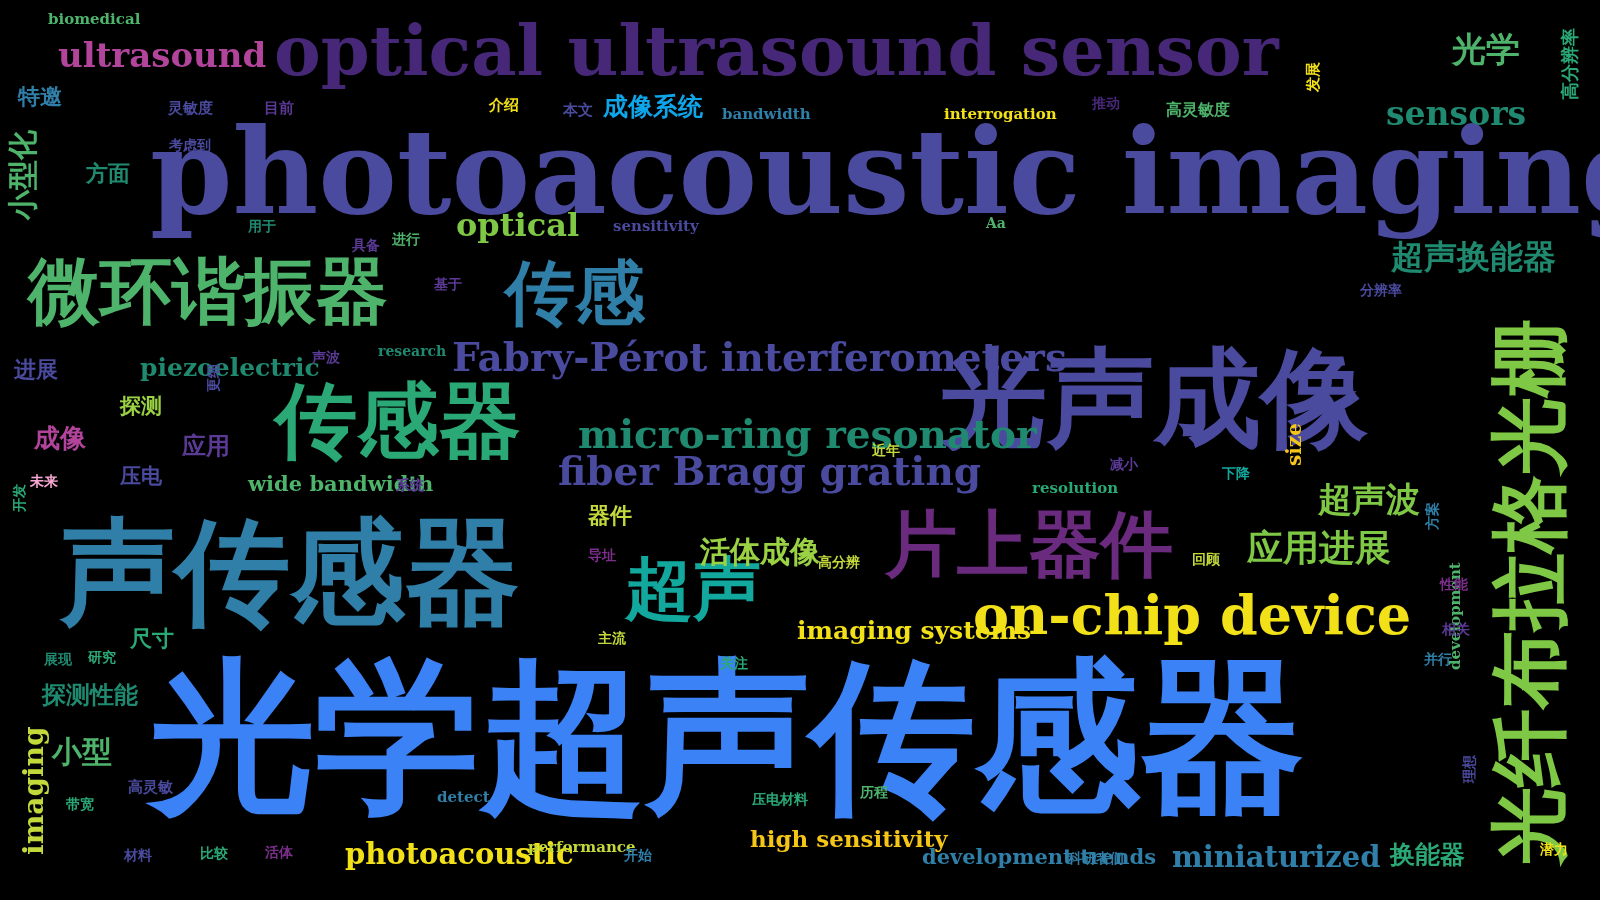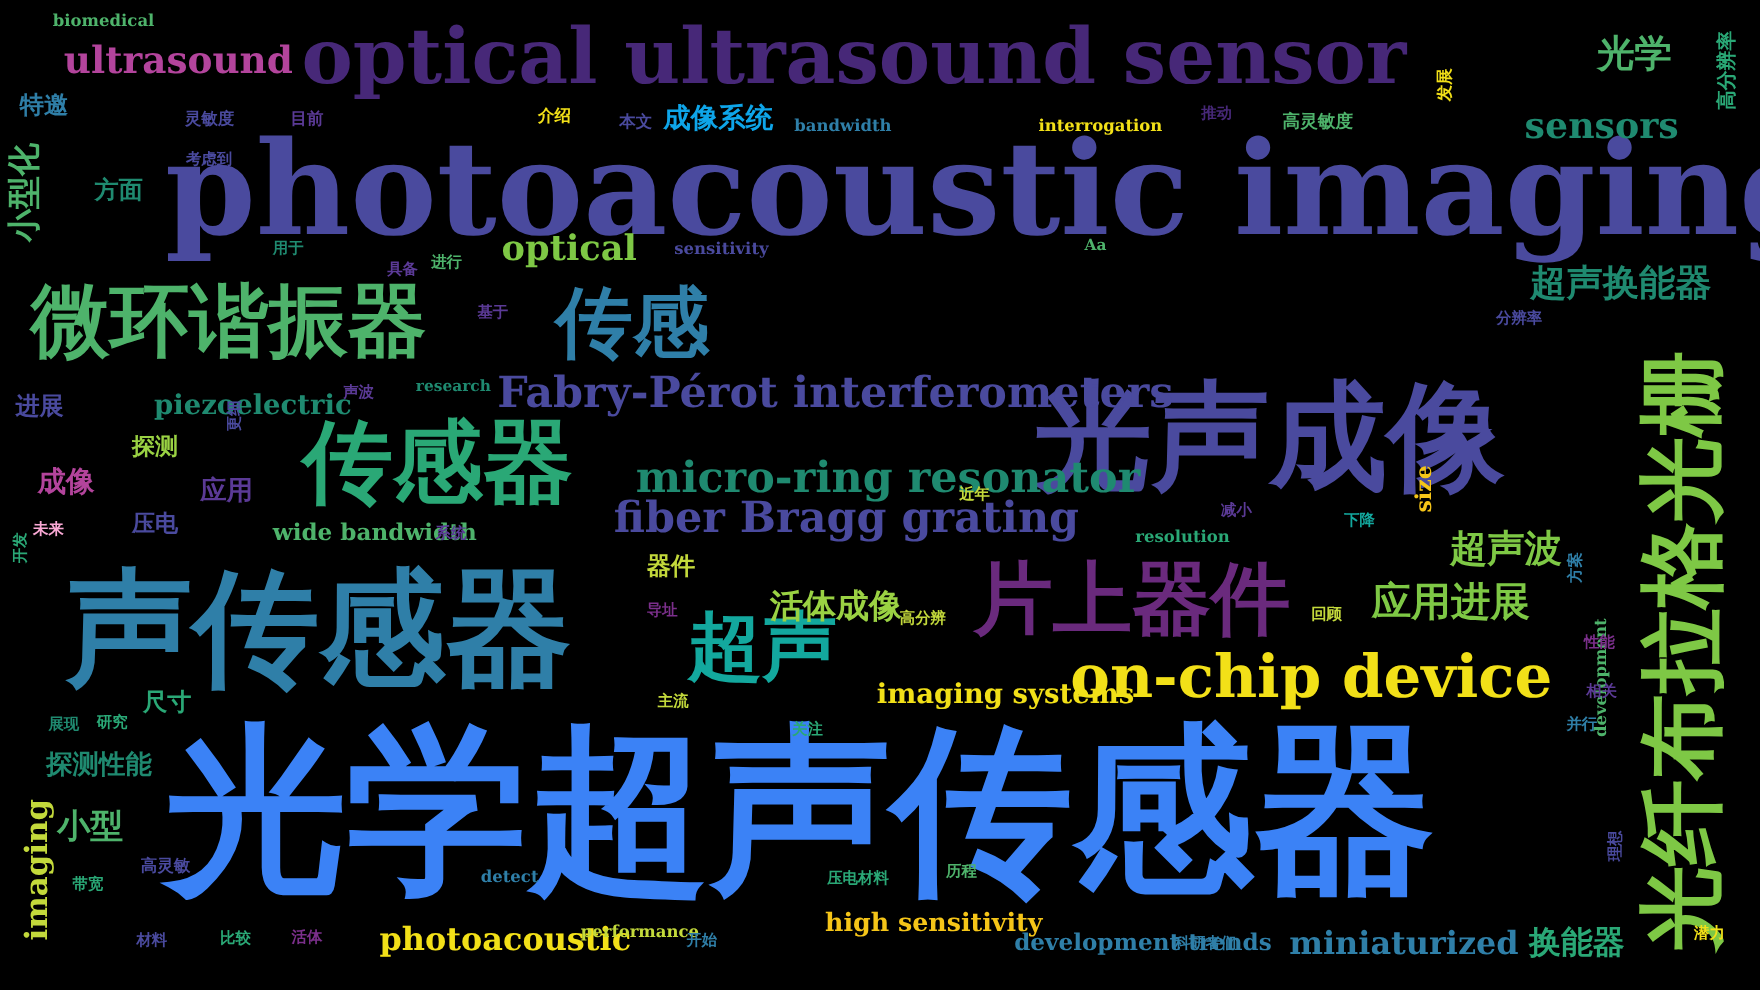--- a/index.html
+++ b/index.html
@@ -47,21 +47,21 @@
     <span class="w cjk" style="left: 1318px; top: 482px; font-size: 34px; color: rgb(126, 200, 69);">超声波</span>
     <span class="w cjk" style="left: 700px; top: 505px; font-size: 30px; color: rgb(154, 210, 67); margin-top: 32px;">活体成像</span>
     <span class="w cjk" style="left: 1452px; top: 32px; font-size: 34px; color: rgb(78, 179, 107);">光学</span>
     <span class="w lat" style="left: 58px; top: 38px; font-size: 34px; color: rgb(179, 68, 156);">ultrasound</span>
     <span class="w lat" style="left: 1386px; top: 97px; font-size: 33px; color: rgb(31, 138, 112);">sensors</span>
     <span class="w lat" style="left: 456px; top: 209px; font-size: 32px; color: rgb(126, 200, 69);">optical</span>
     <span class="w cjk" style="left: 603px; top: 94px; font-size: 25px; color: #0ea5e9;">成像系统</span>
     <span class="w lat" style="left: 345px; top: 840px; font-size: 29px; color: rgb(242, 224, 24);">photoacoustic</span>
     <span class="w lat" style="left: 1172px; top: 843px; font-size: 29px; color: rgb(47, 127, 168);">miniaturized</span>
     <span class="w lat" style="left: 797px; top: 618px; font-size: 25px; color: rgb(242, 224, 24);">imaging systems</span>
-    <span class="w cjk" style="left: 1390px; top: 842px; font-size: 29px; color: rgb(42, 168, 118);">换能器</span>
+    <span class="w cjk" style="left: 1390px; top: 842px; font-size: 25px; color: rgb(42, 168, 118);">换能器</span>
     <span class="w lat" style="left: 750px; top: 827px; font-size: 23px; color: rgb(245, 197, 24);">high sensitivity</span>
     <span class="w lat" style="left: 922px; top: 846px; font-size: 21px; color: rgb(47, 127, 168);">development trends</span>
     <span class="w lat" style="left: 140px; top: 355px; font-size: 25px; color: rgb(31, 138, 112);">piezoelectric</span>
     <span class="w lat" style="left: 248px; top: 473px; font-size: 21px; color: rgb(78, 179, 107);">wide bandwidth</span>
     <span class="w cjk" style="left: 42px; top: 683px; font-size: 24px; color: rgb(31, 138, 112);">探测性能</span>
     <span class="w cjk" style="left: 52px; top: 737px; font-size: 30px; color: rgb(78, 179, 107);">小型</span>
     <span class="w cjk" style="left: 8px; top: 220px; font-size: 30px; color: rgb(78, 179, 107); transform: rotate(-90deg);">小型化</span>
     <span class="w lat" style="left: 20px; top: 855px; font-size: 28px; color: rgb(195, 217, 59); transform: rotate(-90deg);">imaging</span>
     <span class="w cjk" style="left: 1561px; top: 100px; font-size: 18px; color: rgb(42, 168, 118); transform: rotate(-90deg);">高分辨率</span>
     <span class="w cjk" style="left: 18px; top: 86px; font-size: 22px; color: rgb(47, 127, 168);">特邀</span>

